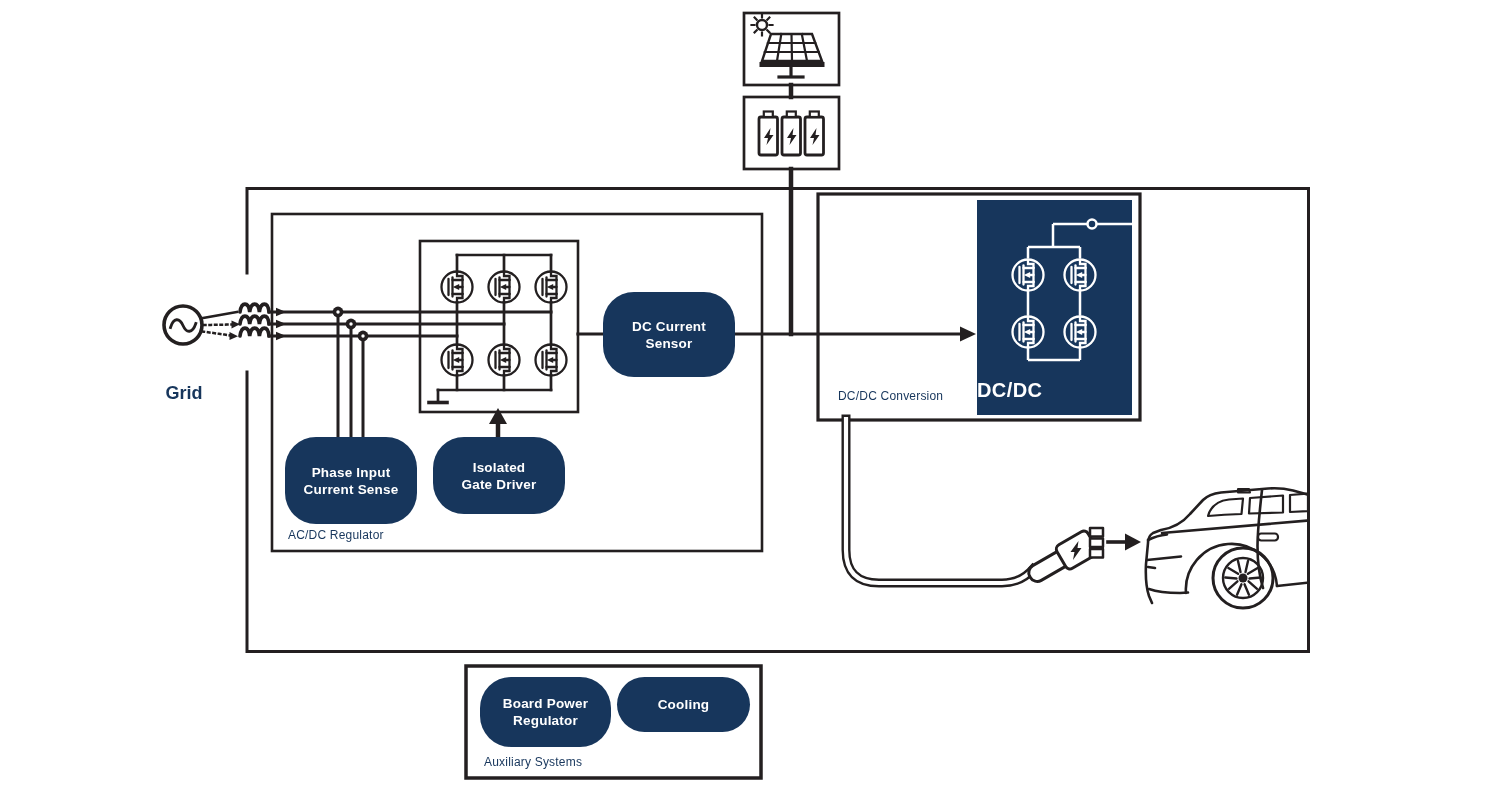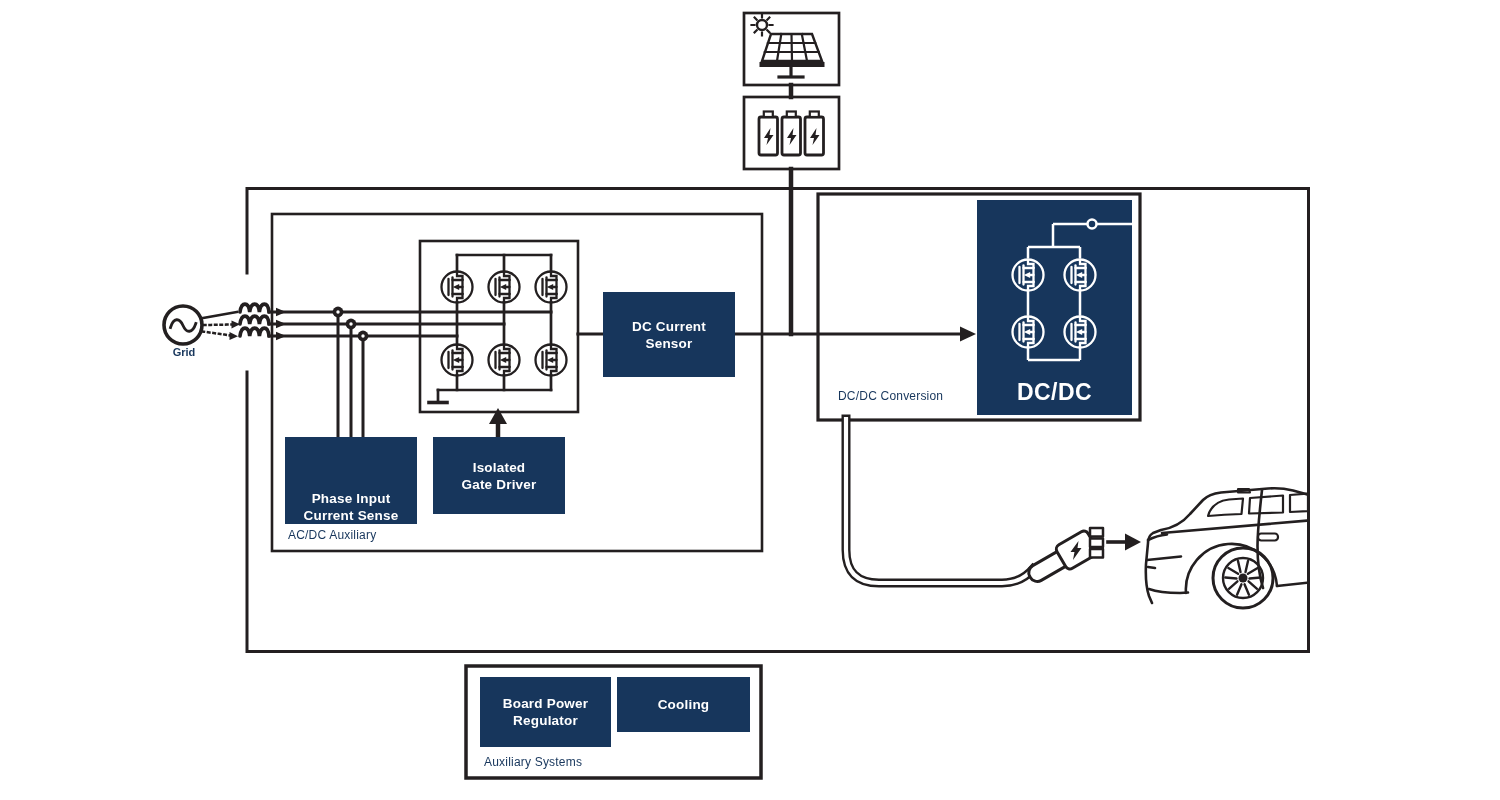--- a/index.html
+++ b/index.html
@@ -5,33 +5,33 @@
   html,body{margin:0;padding:0;background:#fff;}
   .canvas{
     position:relative;width:1500px;height:800px;background:#fff;overflow:hidden;
     font-family:"Liberation Sans", sans-serif;
   }
   .canvas svg{position:absolute;left:0;top:0;}
   .navybox{
     position:absolute;background:#17365C;color:#fff;
     display:flex;align-items:center;justify-content:center;text-align:center;
     font-weight:bold;font-size:13.5px;line-height:17px;white-space:pre-line;
-    letter-spacing:.2px;z-index:3;
+    letter-spacing:.2px;z-index:3;border-radius:31px;
   }
   .seclabel{
     position:absolute;color:#17365C;font-weight:normal;font-size:12px;
     letter-spacing:.2px;z-index:3;white-space:nowrap;
   }
   .gridlabel{
-    position:absolute;color:#17365C;font-weight:bold;font-size:11px;
-    z-index:3;text-align:center;
+    position:absolute;color:#17365C;font-weight:bold;font-size:18px;
+    z-index:3;text-align:center;margin-top:37px;
   }
   .dcdclabel{
-    position:absolute;color:#fff;font-weight:bold;font-size:23px;
-    z-index:3;text-align:center;letter-spacing:.4px;
+    position:absolute;color:#fff;font-weight:bold;font-size:20px;
+    z-index:3;text-align:left;letter-spacing:.4px;
   }
 </style>
 </head>
 <body>
 
 <div class="canvas">
 
 <svg width="1500" height="800" viewBox="0 0 1500 800">
   <defs>
     <g id="fet" fill="none" stroke="currentColor" stroke-width="2.3" stroke-linecap="round">
@@ -230,21 +230,21 @@
     <path d="M1028,360 H1080"></path>
   </g>
   <g color="#ffffff">
     <use href="#fet" transform="translate(1028,275)"></use>
     <use href="#fet" transform="translate(1080,275)"></use>
     <use href="#fet" transform="translate(1028,332)"></use>
     <use href="#fet" transform="translate(1080,332)"></use>
   </g>
 </svg>
 
-<div class="navybox" style="left:285px;top:437px;width:132px;height:87px;align-items:flex-end;">
+<div class="navybox" style="left:285px;top:437px;width:132px;height:87px;">
   <span>Phase Input
 Current Sense</span>
 </div>
 
 <div class="navybox" style="left:433px;top:437px;width:132px;height:77px;">
   <span>Isolated
 Gate Driver</span>
 </div>
 
 <div class="navybox" style="left:603px;top:292px;width:132px;height:85px;">
@@ -259,19 +259,19 @@
 </div>
 
 <div class="navybox" style="left:617px;top:677px;width:133px;height:55px;">
   <span>Cooling</span>
 </div>
 
 <div class="dcdclabel" style="left:977px;top:379px;width:155px;">DC/DC</div>
 
 <div class="gridlabel" style="left:161px;top:346px;width:46px;">Grid</div>
 
-<div class="seclabel" style="left:288px;top:528px;">AC/DC Auxiliary</div>
+<div class="seclabel" style="left:288px;top:528px;">AC/DC Regulator</div>
 
 <div class="seclabel" style="left:838px;top:389px;">DC/DC Conversion</div>
 
 <div class="seclabel" style="left:484px;top:755px;text-align:center;">Auxiliary Systems</div>
 
 </div>
 
 </body></html>

